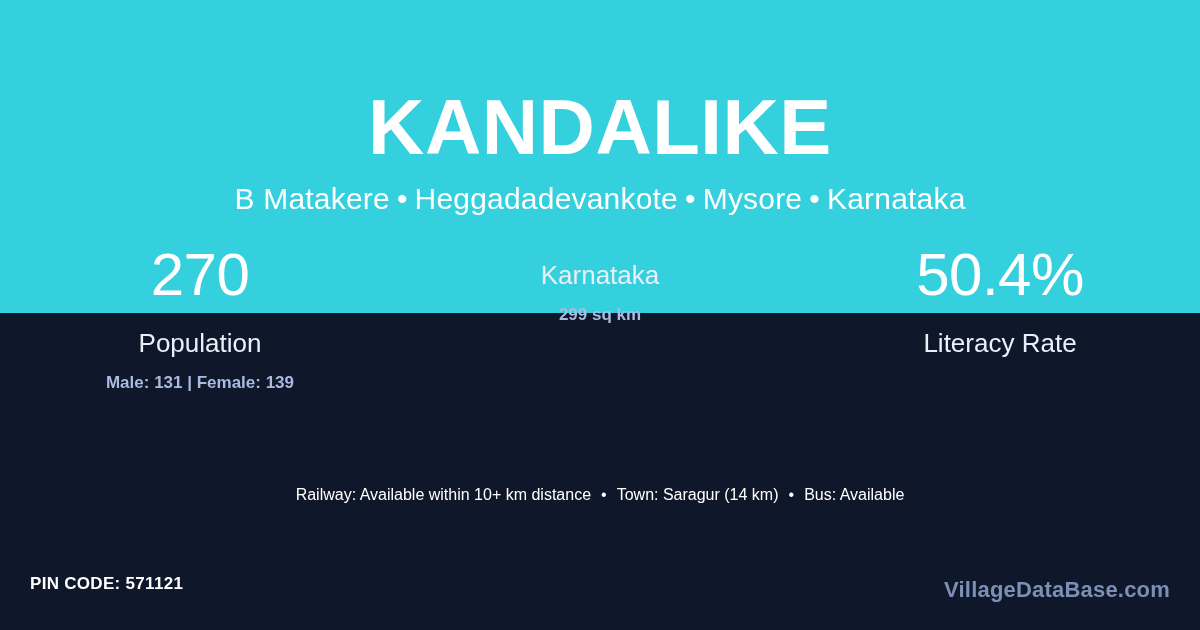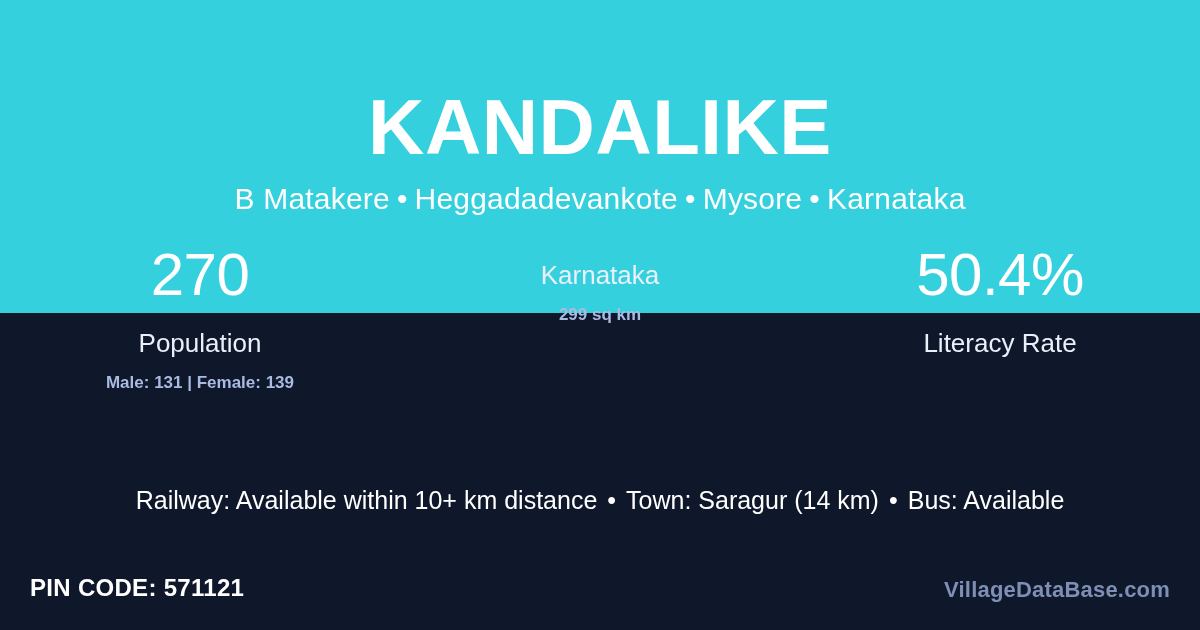--- a/index.html
+++ b/index.html
@@ -106,41 +106,41 @@
     margin-top: 14px;
   }
 
   
   .info-line {
     position: absolute;
     left: 0;
     top: 485px;
     width: 1200px;
     text-align: center;
-    font-size: 25px;
+    font-size: 16px;
     color: #ffffff;
     line-height: 1.25;
   }
   .info-line .sep {
     padding: 0 10px;
   }
 
   
   .footer {
     position: absolute;
     left: 0;
     bottom: 0;
     width: 1200px;
     height: 70px;
   }
   .pin-code {
     position: absolute;
     left: 30px;
     top: 14px;
-    font-size: 24px;
+    font-size: 17px;
     font-weight: bold;
     color: #ffffff;
     letter-spacing: 0.3px;
   }
   .brand {
     position: absolute;
     right: 30px;
     top: 17px;
     font-size: 22px;
     font-weight: bold;

